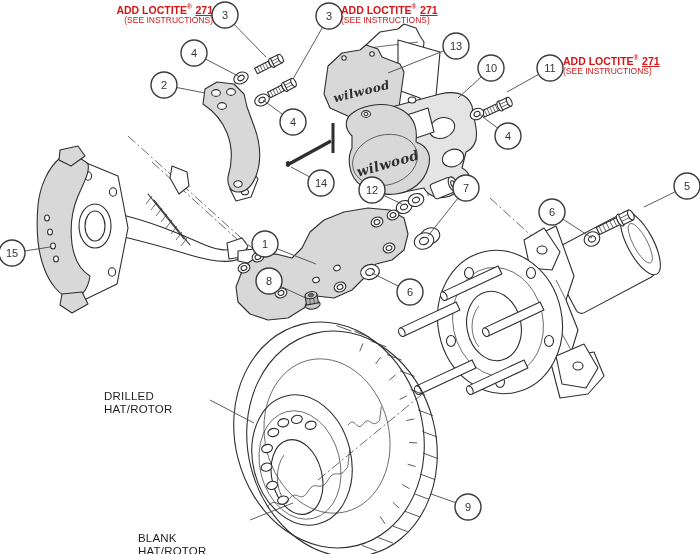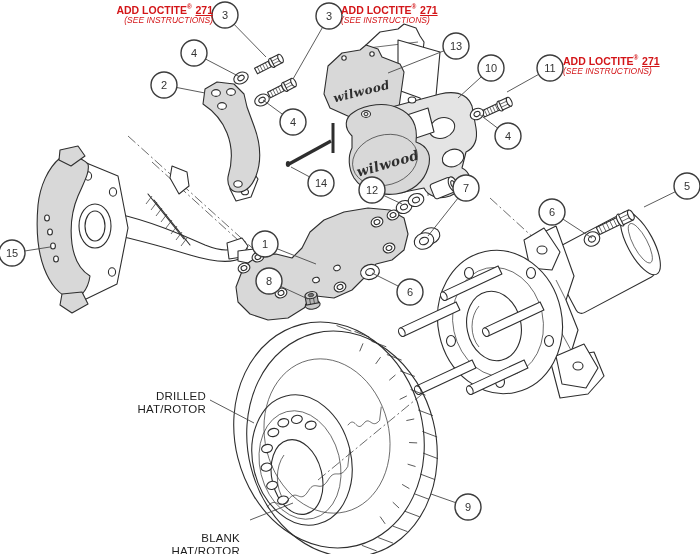--- a/index.html
+++ b/index.html
@@ -27,28 +27,28 @@
     font-family:"DejaVu Serif", serif; font-style:italic; font-weight:bold;
     fill:#2e2e2e; letter-spacing:0.5px;
   }
   .vane line, .slots line { stroke:#2e2e2e; stroke-width:0.8; }
 
   
   .note { position:absolute; color:#d31518; line-height:1.05; }
   .note .l1 { font-weight:bold; font-size:10.5px; white-space:nowrap; }
   .note .l1 sup { font-size:6.5px; }
   .note .l1 .num { margin-left:0.35em;text-decoration:underline; }
-  .note .l2 { font-style:italic; font-size:8.5px; white-space:nowrap; }
+  .note .l2 { font-size:8.5px; white-space:nowrap; }
   .note-1 { left:113px; top:4px; width:100px; text-align:right; }
   .note-2 { left:341px; top:4px; }
   .note-3 { left:563px; top:55px; }
 
   
   .rlabel { position:absolute; color:#1e1e1e; font-size:11.5px; line-height:1.15;
-            width:102px; text-align:right; letter-spacing:0.2px; }
+            width:102px; letter-spacing:0.2px; }
   .rlabel-drilled { left:104px; top:390px; }
   .rlabel-blank   { left:138px; top:509px;margin-top:23px; }
 </style>
 </head>
 <body>
 
 <div class="stage">
 
 <svg id="diagram" width="700" height="554" viewBox="0 0 700 554">
 

